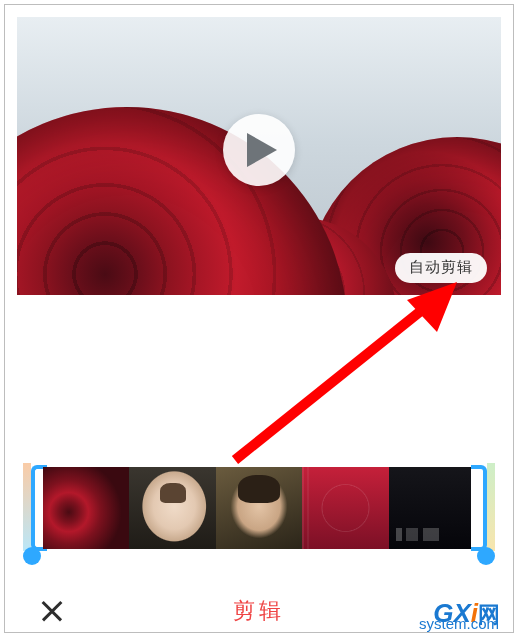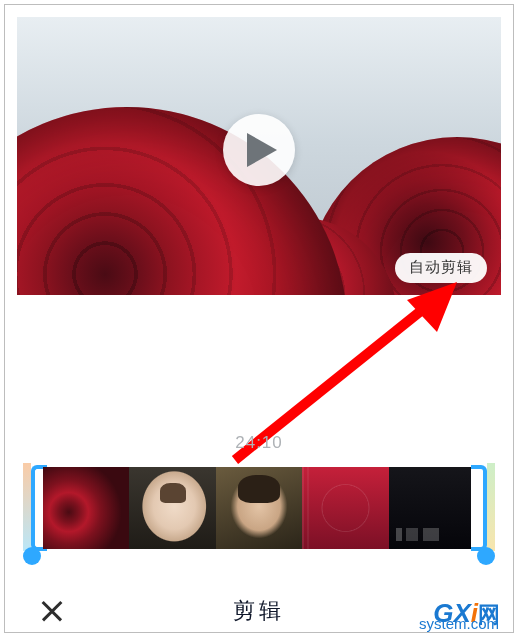--- a/index.html
+++ b/index.html
@@ -226,21 +226,21 @@
     cursor: pointer;
   }
   .close-x::before, .close-x::after{
     content:"";position:absolute;left:50%;top:50%;width:26px;height:2.5px;
     background:#2d2d2d;
   }
   .close-x::before{ transform:translate(-50%,-50%) rotate(45deg);}
   .close-x::after{ transform:translate(-50%,-50%) rotate(-45deg);}
   .title {
     position:absolute; left:0; right:0; text-align:center;
-    font-size:22px; color:#0f172a; letter-spacing:4px;
+    font-size:22px; color:#ef4444; letter-spacing:4px;
   }
 
   
   .wm {
     position:absolute;
     right:12px;
     bottom:2px;
     font-size:22px;
     font-weight:600;
   }
@@ -279,21 +279,20 @@
     <div class="auto-pill">
       <span>自动剪辑</span>
     </div>
   </div>
 
   <svg class="arrow-svg" viewBox="0 0 280 200">
     <line x1="30" y1="190" x2="232" y2="28" stroke="#ff0000" stroke-width="10"></line>
     <polygon points="252,12 202,30 232,62" fill="#ff0000"></polygon>
   </svg>
 
-  <div class="timestamp">24:10</div>
 
   <div class="edge eleft"></div>
   <div class="edge eright"></div>
 
   <div class="strip-wrap">
     <div class="bracket left"></div>
     <div class="strip">
       <div class="thumb t1"></div>
       <div class="thumb t2"></div>
       <div class="thumb t3"></div>

